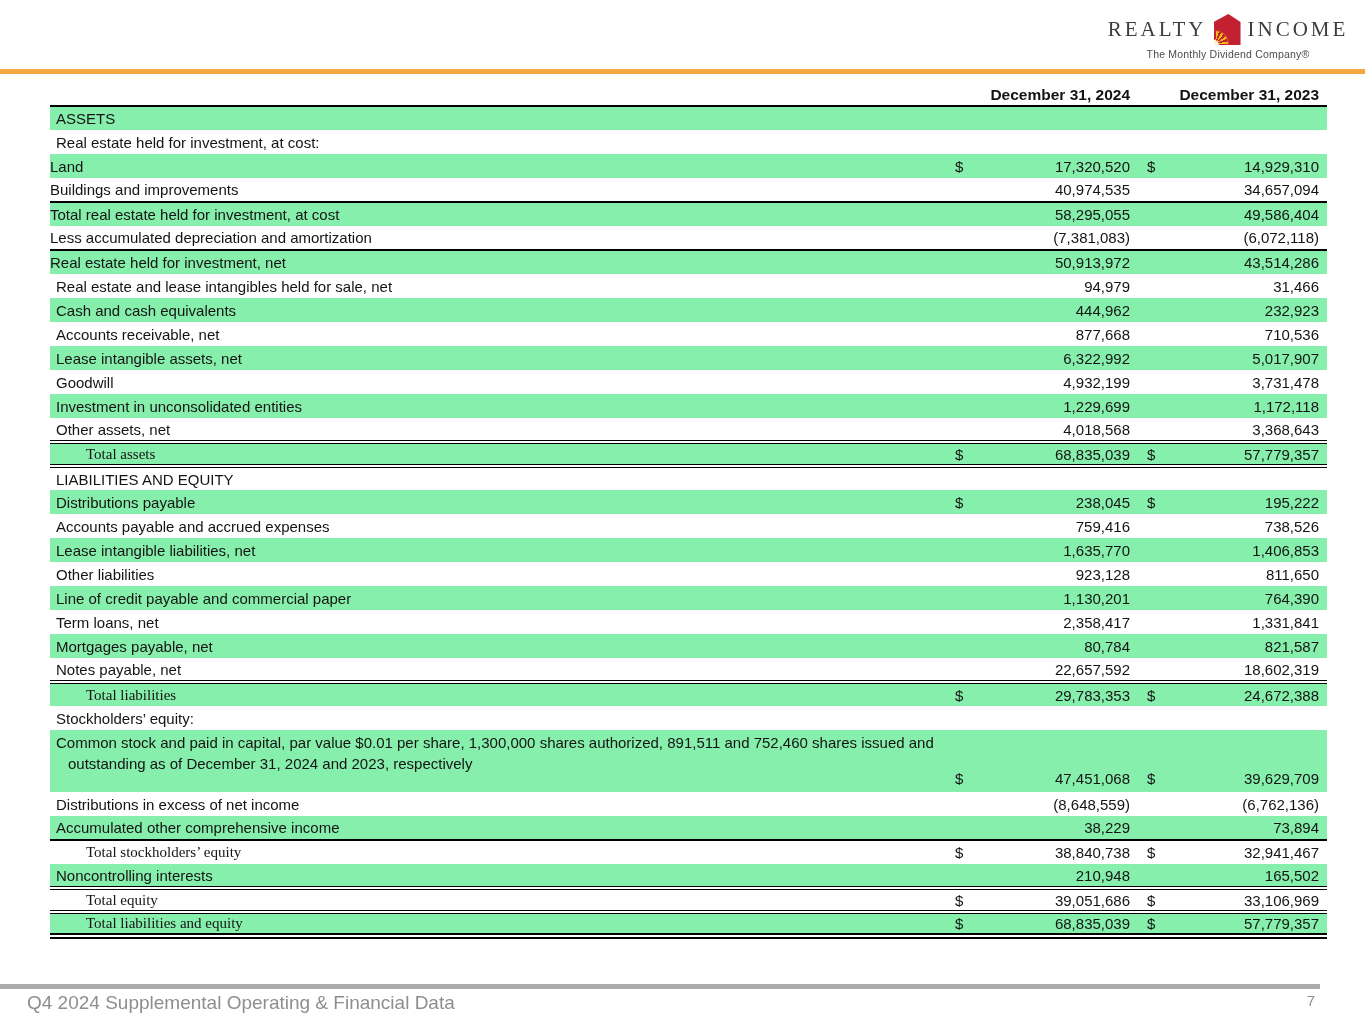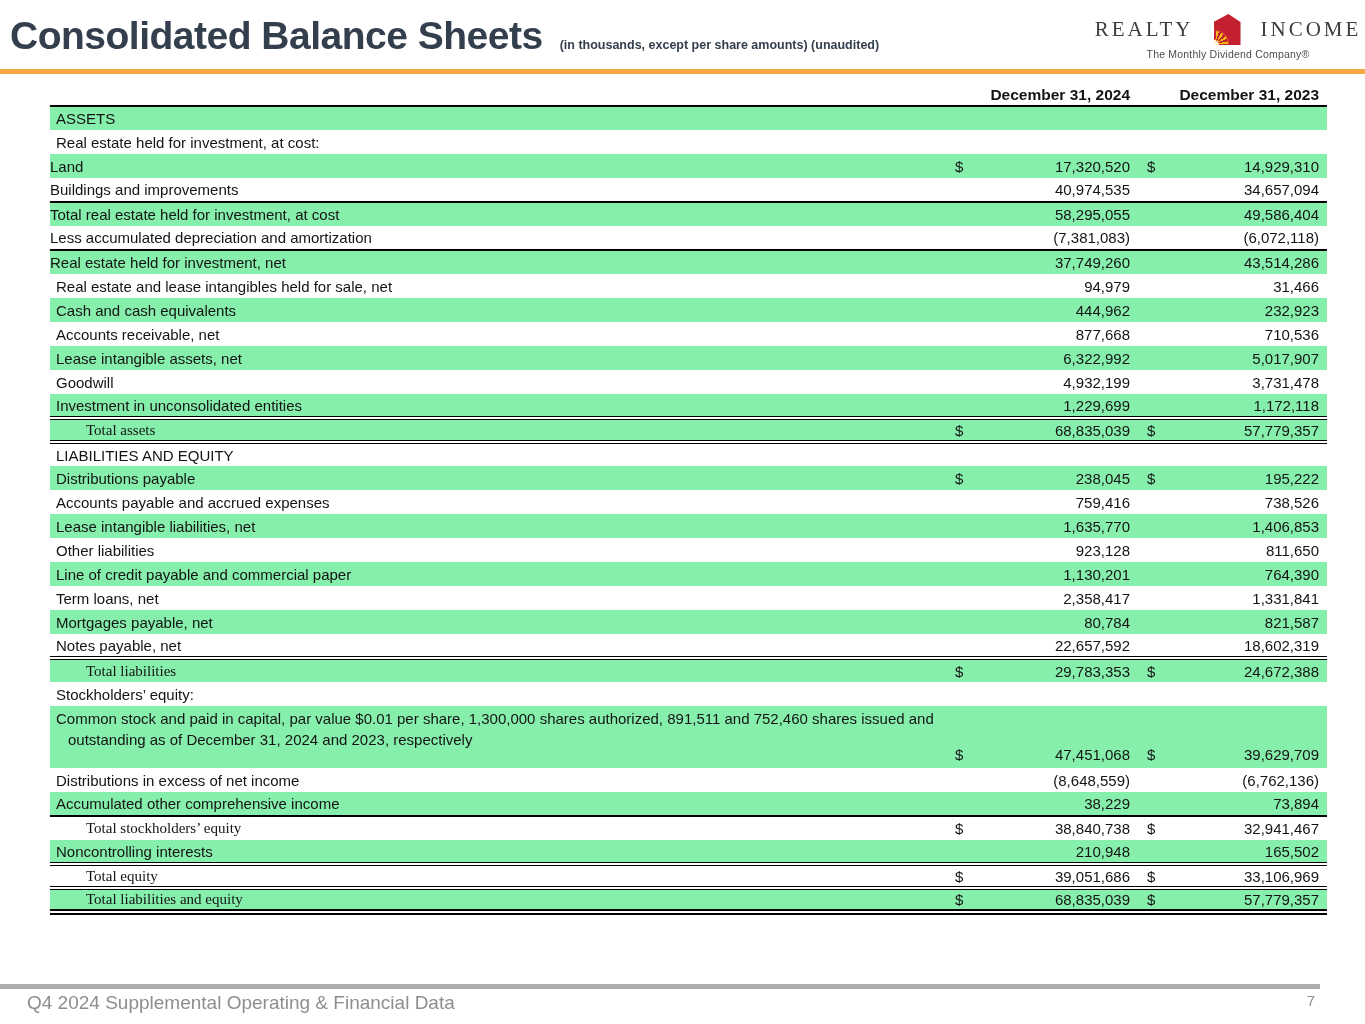--- a/index.html
+++ b/index.html
@@ -47,21 +47,21 @@
     position: absolute;
     top: 14px;
     right: 22px;
     width: 230px;
     text-align: center;
   }
   .logo-row {
     display: flex;
     align-items: center;
     justify-content: center;
-    gap: 20px;
+    gap: 7px;
   }
   .logo-word {
     font-family: "Liberation Serif", serif;
     font-size: 21px;
     letter-spacing: 3px;
     color: #3E3E40;
     font-weight: 500;
   }
   .house-icon {
     position: relative;
@@ -163,24 +163,20 @@
     right: 50px;
     font-size: 15px;
     color: #8E8E8E;
   }
 </style>
 </head>
 <body>
 
 <div class="page">
 
-  <div class="header">
-    <div class="page-title">Consolidated Balance Sheets</div>
-    <div class="page-subtitle">(in thousands, except per share amounts) (unaudited)</div>
-  </div>
 
   <div class="logo">
     <div class="logo-row">
       <span class="logo-word">REALTY</span>
       <span class="house-icon">
         <span class="sunburst"></span>
         <span class="sun-core"></span>
       </span>
       <span class="logo-word">INCOME</span>
     </div>
@@ -242,21 +238,21 @@
           <tr class="">
             <td class="lbl ind1">Less accumulated depreciation and amortization</td>
             <td class="d"></td>
             <td class="v">(7,381,083)</td>
             <td class="d"></td>
             <td class="v v2">(6,072,118)</td>
           </tr>
           <tr class="shade bt-single">
             <td class="lbl ind1">Real estate held for investment, net</td>
             <td class="d"></td>
-            <td class="v">37,749,260</td>
+            <td class="v">50,913,972</td>
             <td class="d"></td>
             <td class="v v2">43,514,286</td>
           </tr>
           <tr class="">
             <td class="lbl ind0">Real estate and lease intangibles held for sale, net</td>
             <td class="d"></td>
             <td class="v">94,979</td>
             <td class="d"></td>
             <td class="v v2">31,466</td>
           </tr>
@@ -287,20 +283,27 @@
             <td class="v">4,932,199</td>
             <td class="d"></td>
             <td class="v v2">3,731,478</td>
           </tr>
           <tr class="shade">
             <td class="lbl ind0">Investment in unconsolidated entities</td>
             <td class="d"></td>
             <td class="v">1,229,699</td>
             <td class="d"></td>
             <td class="v v2">1,172,118</td>
+          </tr>
+          <tr class="">
+            <td class="lbl ind0">Other assets, net</td>
+            <td class="d"></td>
+            <td class="v">4,018,568</td>
+            <td class="d"></td>
+            <td class="v v2">3,368,643</td>
           </tr>
           <tr class="shade bt-double bb-double">
             <td class="lbl ind2">Total assets</td>
             <td class="d">$</td>
             <td class="v">68,835,039</td>
             <td class="d">$</td>
             <td class="v v2">57,779,357</td>
           </tr>
           <tr class="">
             <td class="lbl ind0">LIABILITIES AND EQUITY</td>

